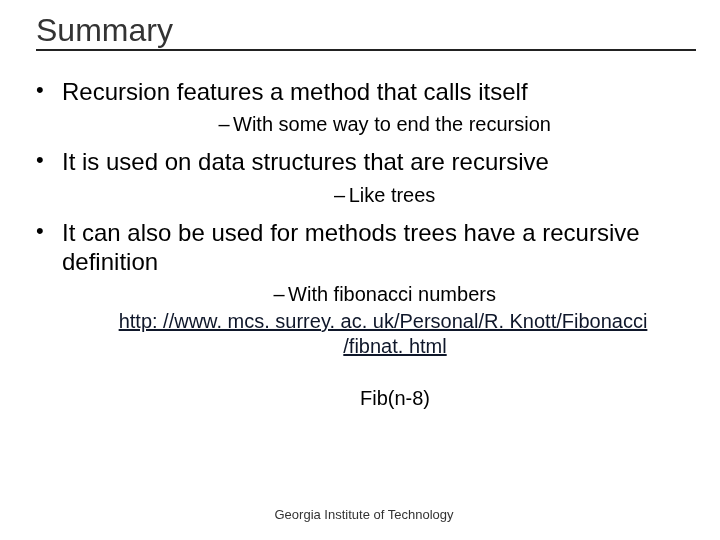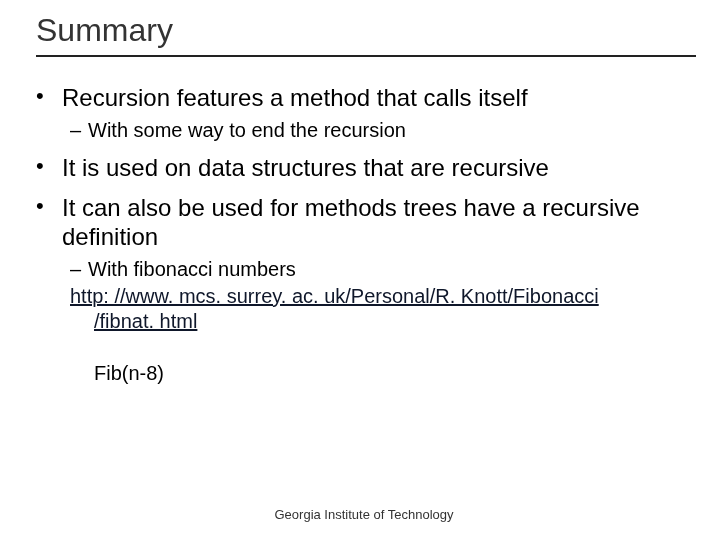--- a/index.html
+++ b/index.html
@@ -10,21 +10,21 @@
       background: #fff;
       color: #000;
       padding: 12px 24px 12px 36px;
       position: relative;
     }
     .title {
       font-size: 32px;
       font-weight: normal;
       color: #333;
       border-bottom: 2px solid #222;
-      padding-bottom: 6px;
+      padding-bottom: 0;
       margin-bottom: 26px;
     }
     ul.main {
       list-style: none;
       font-size: 24px;
       line-height: 1.22;
     }
     ul.main > li {
       margin-bottom: 10px;
     }
@@ -42,20 +42,21 @@
     }
     ul.sub {
       list-style: none;
       font-size: 20px;
       margin-top: 6px;
       margin-left: 34px;
       line-height: 1.25;
     }
     ul.sub > li {
       margin-bottom: 2px;
+      text-align: center;
     }
     ul.sub > li .dash {
       display: inline-block;
       width: 18px;
     }
     .link {
       color: #0f172a;
       text-decoration: underline;
       display: block;
       margin-left: 0;
@@ -91,20 +92,23 @@
     <ul class="sub">
       <li><span class="dash">–</span><span>With some way to end the recursion</span></li>
     </ul>
   </li>
 
   <li>
     <div class="bullet-row">
       <span class="dot">•</span>
       <span class="txt">It is used on data structures that are recursive</span>
     </div>
+    <ul class="sub">
+      <li><span class="dash">–</span><span>Like trees</span></li>
+    </ul>
   </li>
 
   <li>
     <div class="bullet-row">
       <span class="dot">•</span>
       <span class="txt">It can also be used for methods trees have a recursive definition</span>
     </div>
     <ul class="sub">
       <li><span class="dash">–</span><span>With fibonacci numbers</span></li>
       <li>

